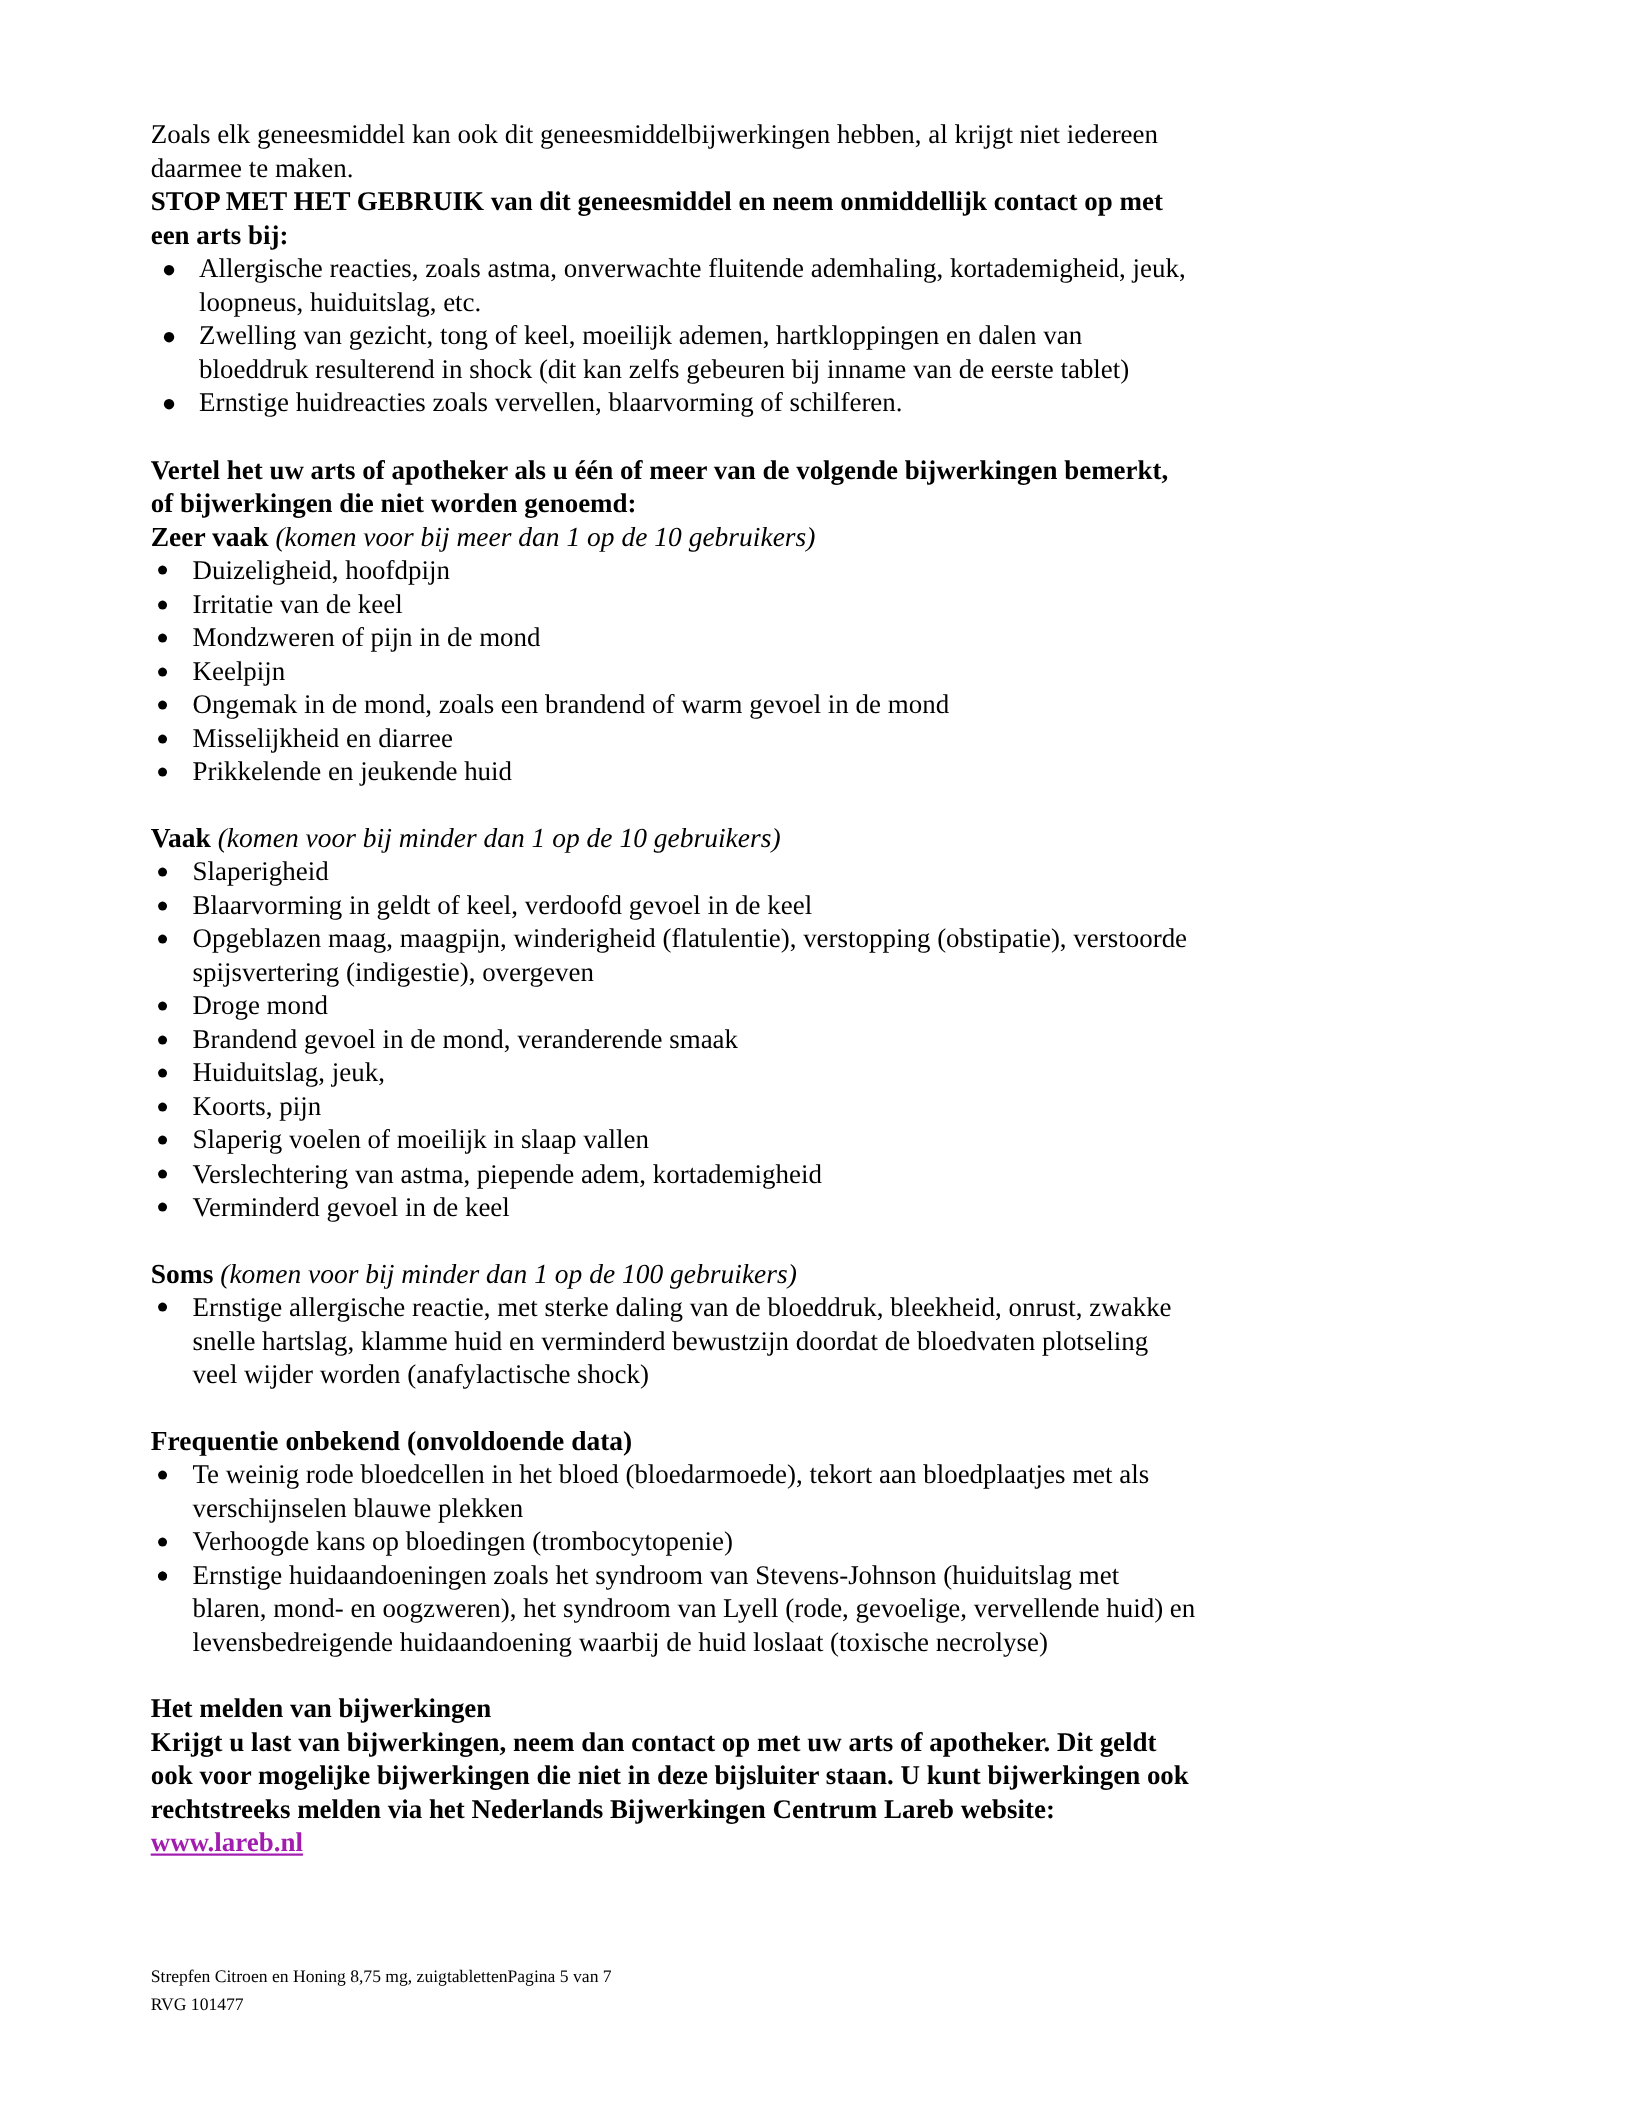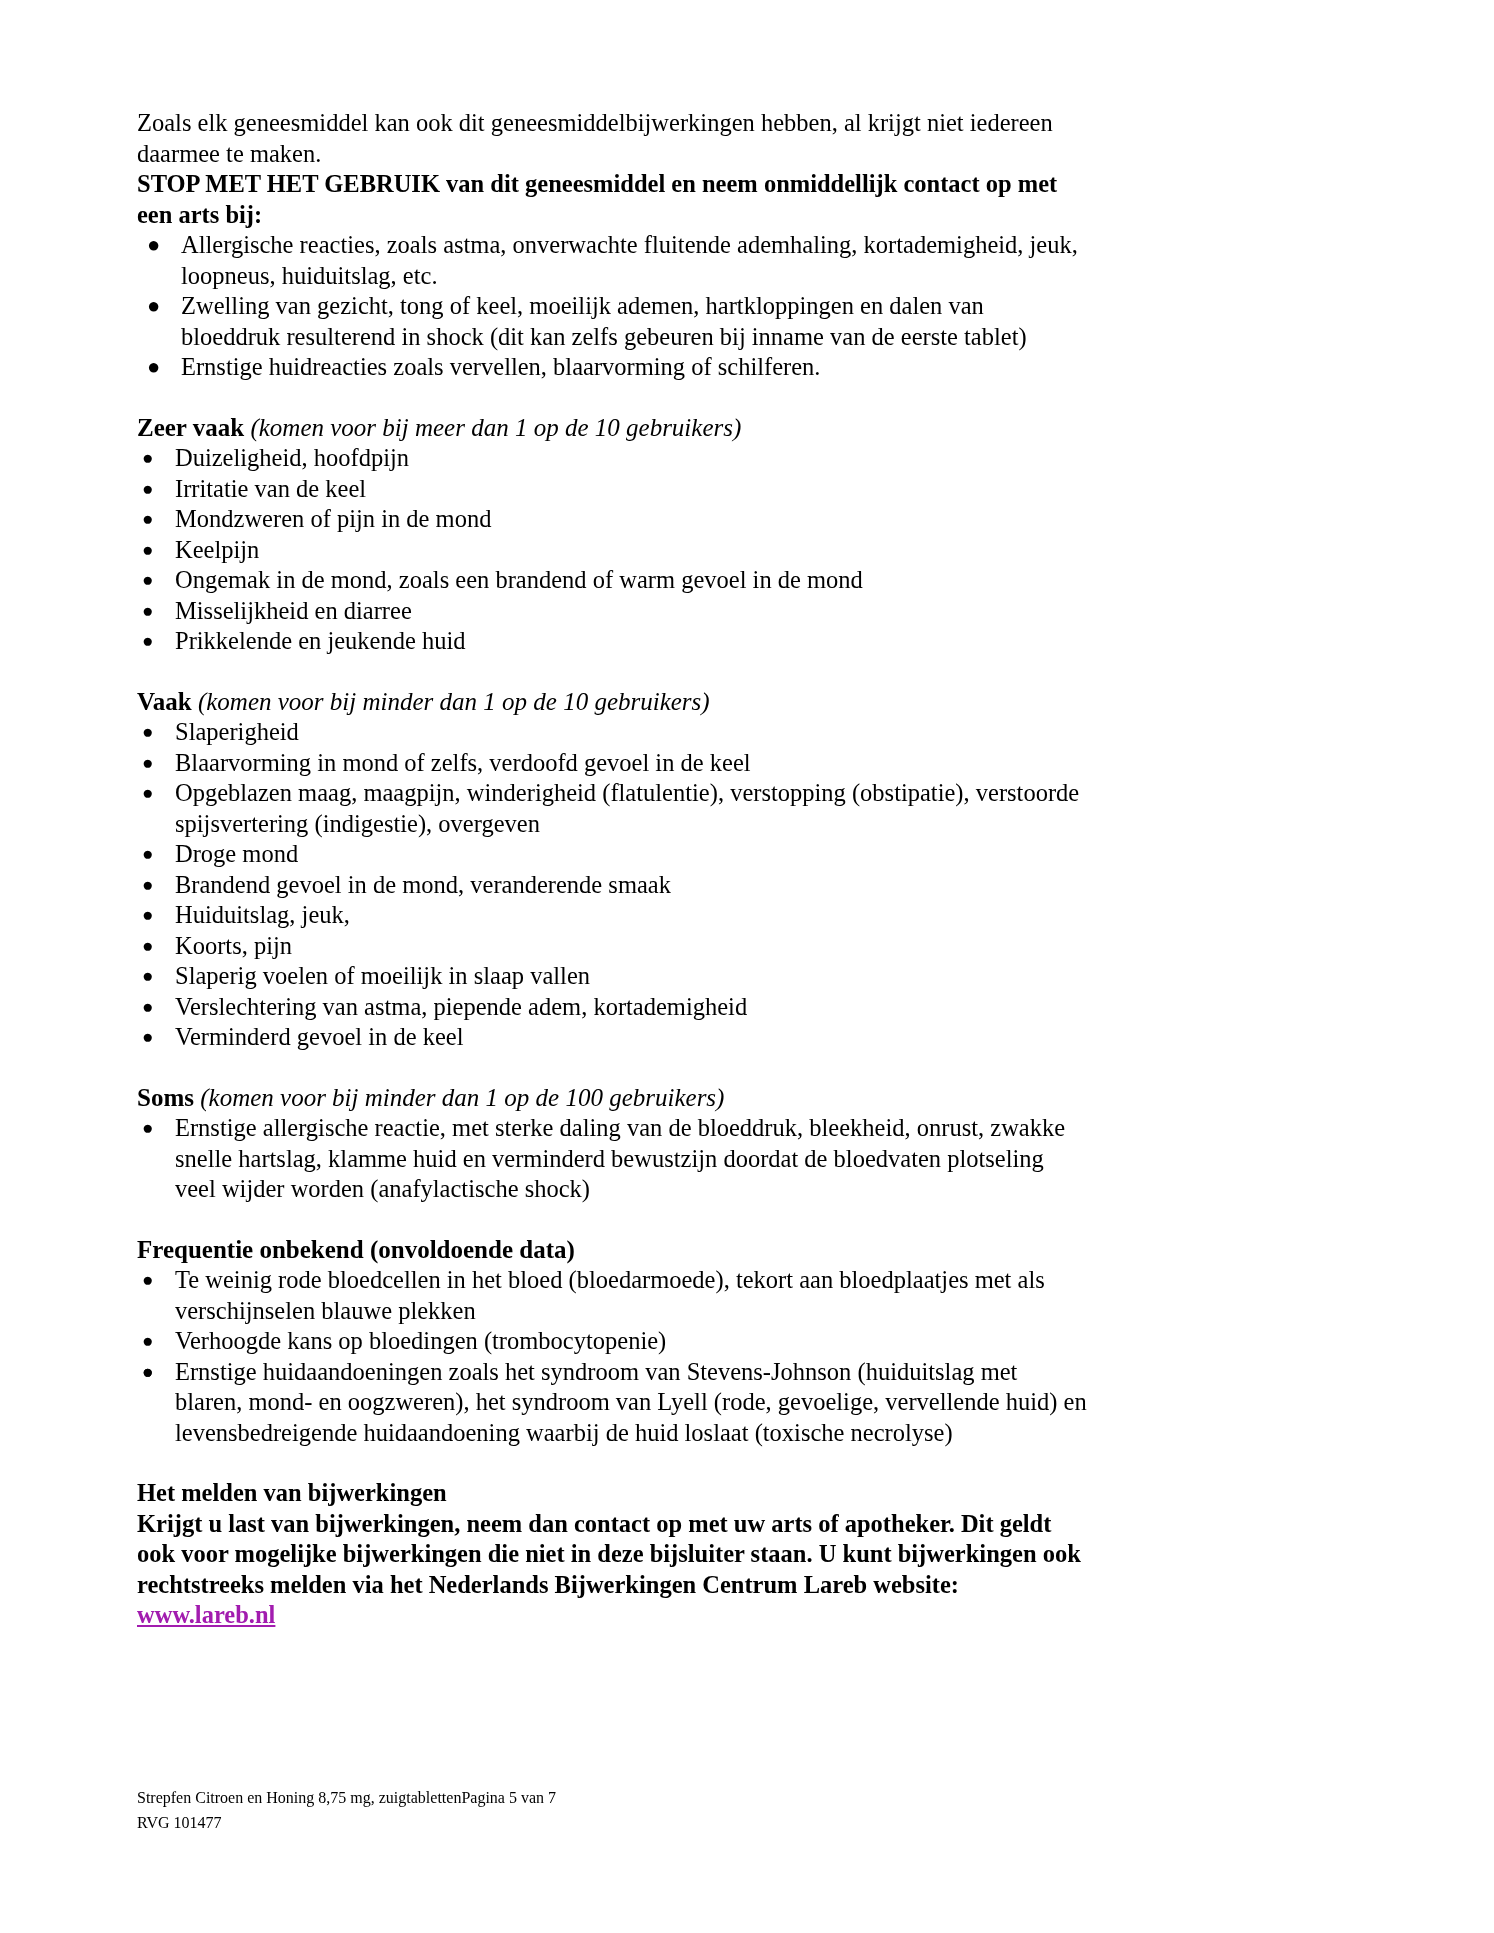--- a/index.html
+++ b/index.html
@@ -119,20 +119,21 @@
         <span>Zwelling van gezicht, tong of keel, moeilijk ademen, hartkloppingen en dalen van bloeddruk resulterend in shock (dit kan zelfs gebeuren bij inname van de eerste tablet)</span>
       </li>
       <li>
         <span class="bullet">●</span>
         <span>Ernstige huidreacties zoals vervellen, blaarvorming of schilferen.</span>
       </li>
     </ul>
 
     <div class="spacer-md"></div>
 
+    <p class="para bold">Vertel het uw arts of apotheker als u één of meer van de volgende bijwerkingen bemerkt, of bijwerkingen die niet worden genoemd:</p>
 
     <div class="freq-head">
       <span class="name">Zeer vaak</span>
       <span class="desc">(komen voor bij meer dan 1 op de 10 gebruikers)</span>
     </div>
     <ul class="blist std-list">
       <li><span class="bullet">●</span><span>Duizeligheid, hoofdpijn</span></li>
       <li><span class="bullet">●</span><span>Irritatie van de keel</span></li>
       <li><span class="bullet">●</span><span>Mondzweren of pijn in de mond</span></li>
       <li><span class="bullet">●</span><span>Keelpijn</span></li>
@@ -142,21 +143,21 @@
     </ul>
 
     <div class="spacer-md"></div>
 
     <div class="freq-head">
       <span class="name">Vaak</span>
       <span class="desc">(komen voor bij minder dan 1 op de 10 gebruikers)</span>
     </div>
     <ul class="blist std-list">
       <li><span class="bullet">●</span><span>Slaperigheid</span></li>
-      <li><span class="bullet">●</span><span>Blaarvorming in mond of zelfs, verdoofd gevoel in de keel</span></li>
+      <li><span class="bullet">●</span><span>Blaarvorming in geldt of keel, verdoofd gevoel in de keel</span></li>
       <li><span class="bullet">●</span><span>Opgeblazen maag, maagpijn, winderigheid (flatulentie), verstopping (obstipatie), verstoorde spijsvertering (indigestie), overgeven</span></li>
       <li><span class="bullet">●</span><span>Droge mond</span></li>
       <li><span class="bullet">●</span><span>Brandend gevoel in de mond, veranderende smaak</span></li>
       <li><span class="bullet">●</span><span>Huiduitslag, jeuk,</span></li>
       <li><span class="bullet">●</span><span>Koorts, pijn</span></li>
       <li><span class="bullet">●</span><span>Slaperig voelen of moeilijk in slaap vallen</span></li>
       <li><span class="bullet">●</span><span>Verslechtering van astma, piepende adem, kortademigheid</span></li>
       <li><span class="bullet">●</span><span>Verminderd gevoel in de keel</span></li>
     </ul>
 

